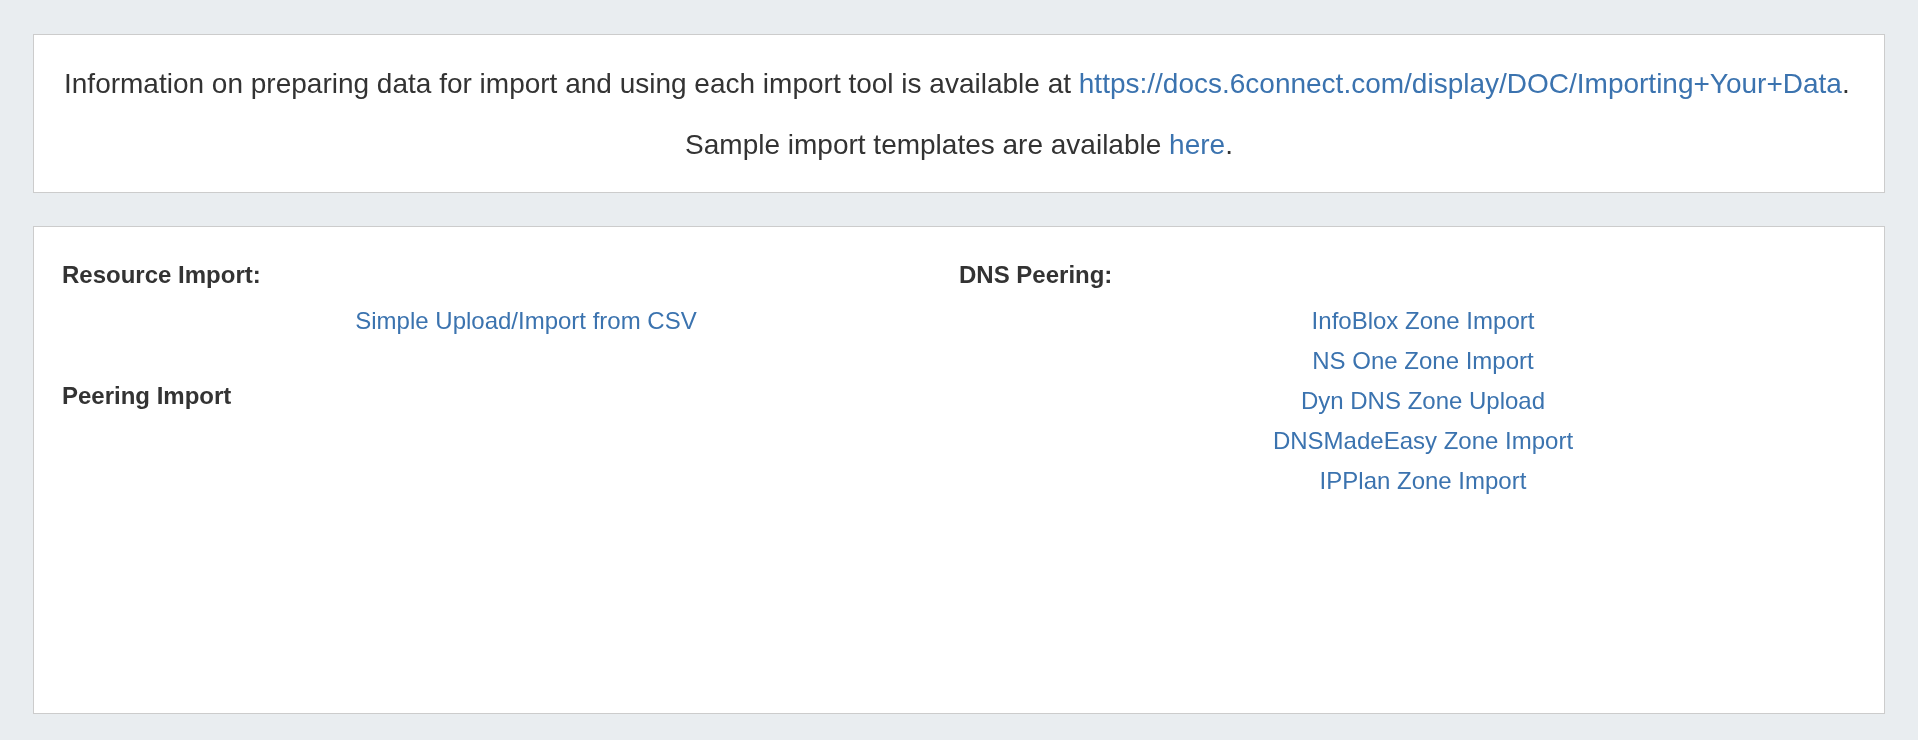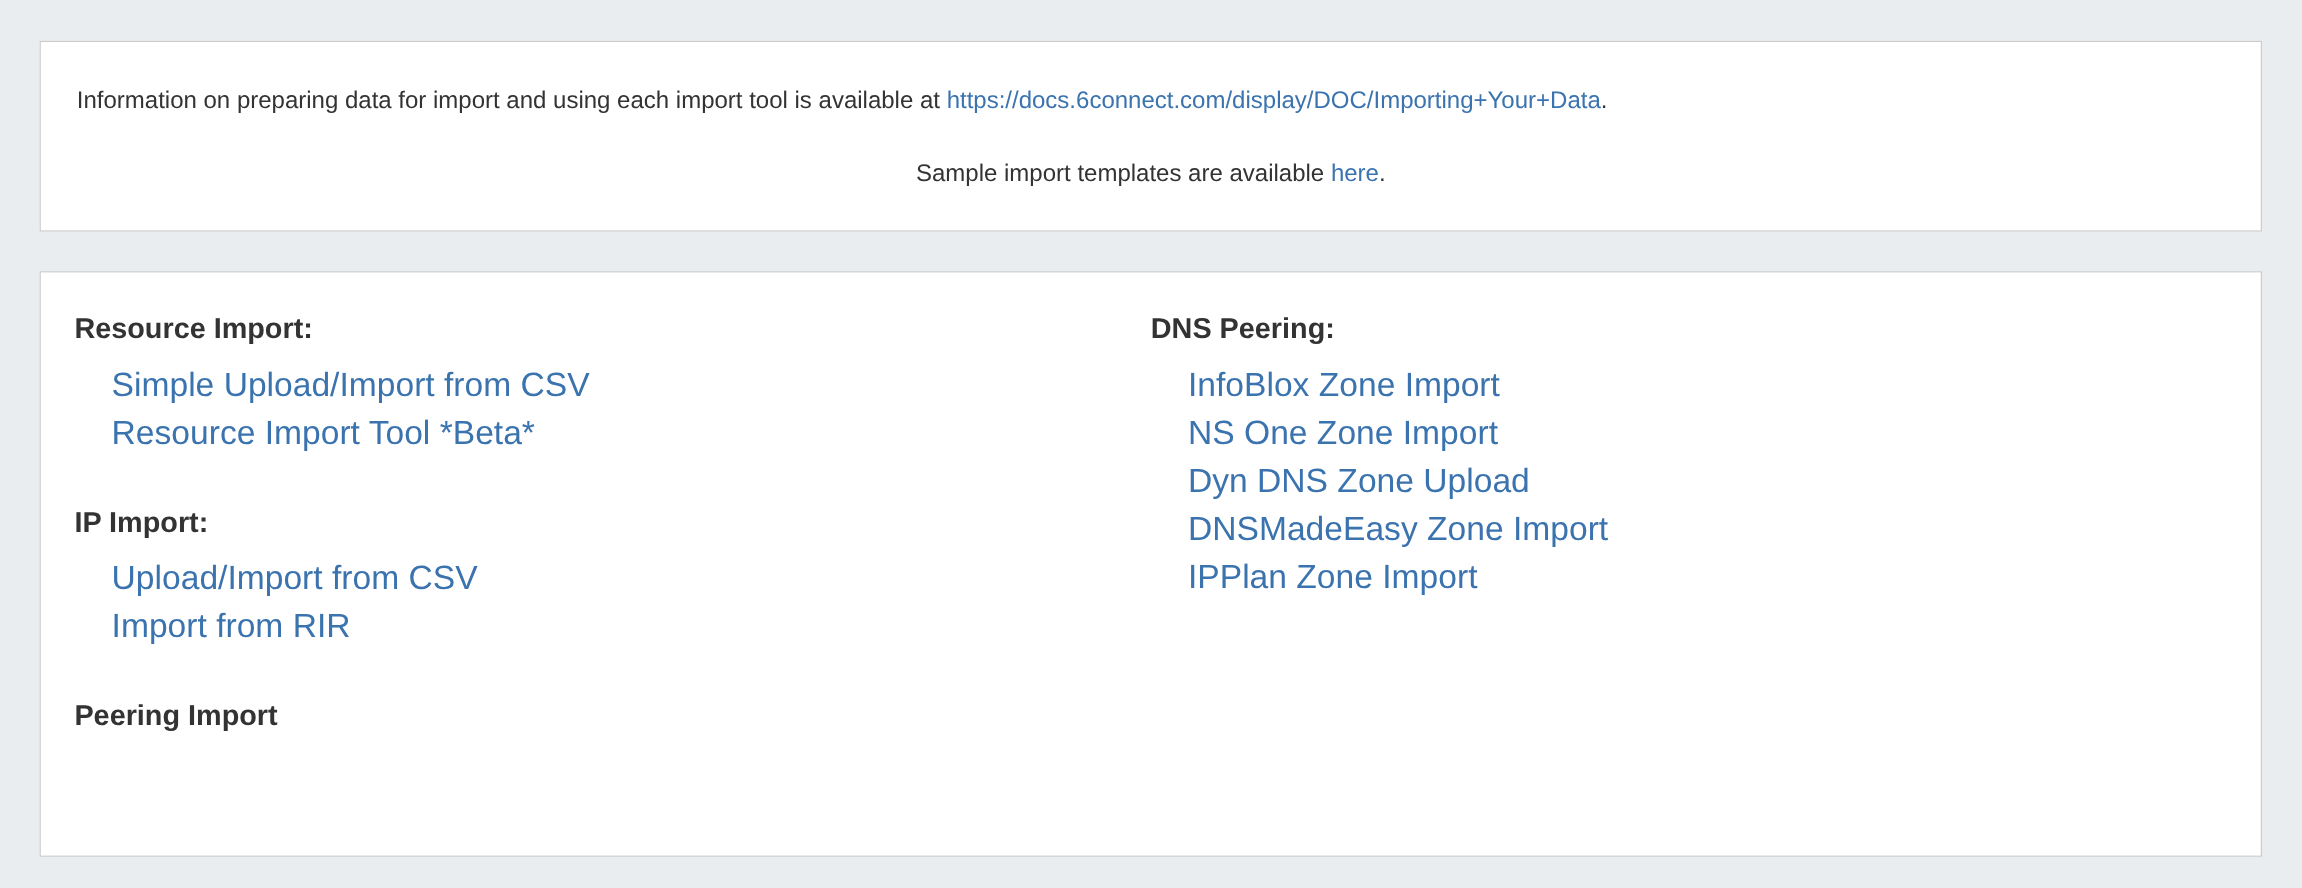--- a/index.html
+++ b/index.html
@@ -23,21 +23,21 @@
     border: 1.5px solid var(--panel-border);
     margin: 0 33px;
   }
   .info-panel {
     margin-top: 34px;
     padding: 36px 30px 34px 30px;
     min-height: 152px;
   }
   .info-panel p {
     margin: 0 0 35px 0;
-    font-size: 20px;
+    font-size: 28px;
     line-height: 26px;
   }
   .info-panel p:last-child { margin-bottom: 0; text-align: center; }
   a.link {
     color: var(--link);
     text-decoration: none;
     cursor: pointer;
   }
   .import-panel {
     margin-top: 33px;
@@ -56,50 +56,43 @@
     line-height: 29px;
   }
   .import-section:first-child .section-heading { margin-top: 0; }
   .link-list {
     list-style: none;
     margin: 0;
     padding: 0 0 0 31px;
   }
   .link-list li {
     line-height: 40px;
-    font-size: 28px;
+    font-size: 24px;
+    text-align: center;
   }
 </style>
 </head>
 <body>
 
 <div class="panel info-panel">
   <p><span>Information on preparing data for import and using each import tool is available at </span><a class="link">https://docs.6connect.com/display/DOC/Importing+Your+Data</a><span>.</span></p>
   <p><span>Sample import templates are available </span><a class="link">here</a><span>.</span></p>
 </div>
 
 <div class="panel import-panel">
 
   <div class="import-col">
 
     <div class="import-section">
       <div class="section-heading">Resource Import:</div>
       <ul class="link-list">
         <li><a class="link">Simple Upload/Import from CSV</a></li>
-        <li><a class="link">Resource Import Tool *Beta*</a></li>
       </ul>
     </div>
 
-    <div class="import-section">
-      <div class="section-heading">IP Import:</div>
-      <ul class="link-list">
-        <li><a class="link">Upload/Import from CSV</a></li>
-        <li><a class="link">Import from RIR</a></li>
-      </ul>
-    </div>
 
     <div class="import-section">
       <div class="section-heading">Peering Import</div>
     </div>
 
   </div>
 
   <div class="import-col">
 
     <div class="import-section">

